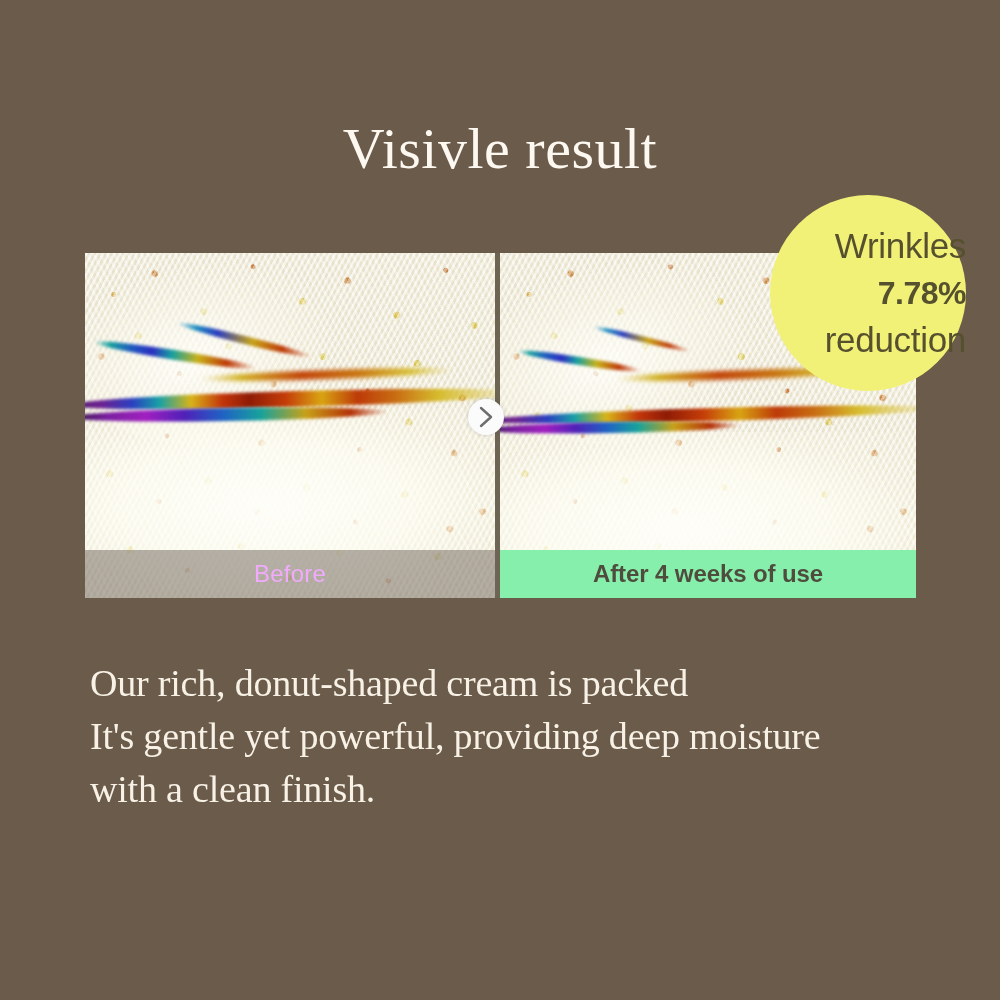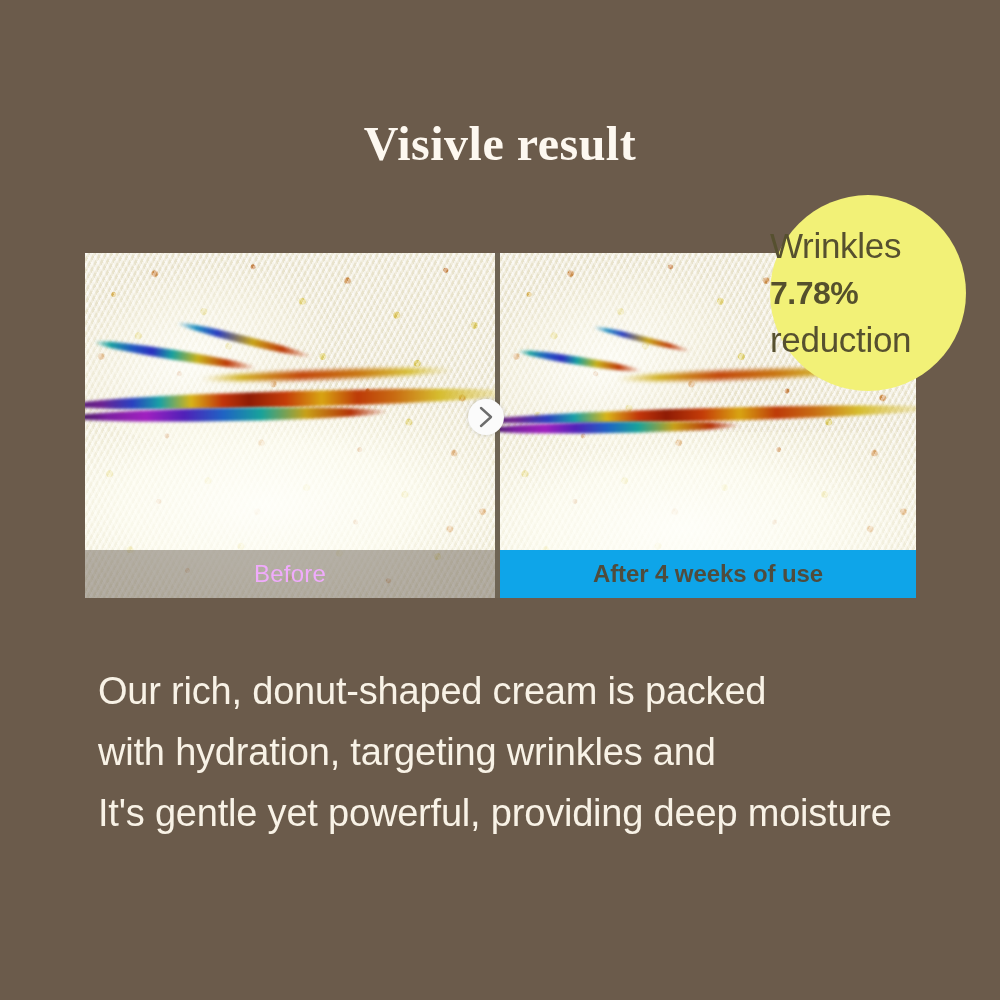--- a/index.html
+++ b/index.html
@@ -16,22 +16,22 @@
   }
 
   
   .title {
     position: absolute;
     top: 120px;
     left: 0;
     width: 1000px;
     text-align: center;
     font-family: "Liberation Serif", serif;
-    font-weight: bold;
-    font-size: 48px;
+    font-weight: normal;
+    font-size: 58px;
     letter-spacing: 0.5px;
     color: #fdf8f0;
     line-height: 1;
   }
 
   
   .compare {
     position: absolute;
     left: 85px;
     top: 253px;
@@ -239,21 +239,21 @@
     box-sizing: border-box;
   }
   .caption-before {
     background: rgba(120,112,100,0.55);
     color: #f0abfc;
     font-size: 24px;
     font-weight: 400;
     letter-spacing: 0.2px;
   }
   .caption-after {
-    background: #0ea5e9;
+    background: #86efac;
     color: #4f4c3d;
     font-size: 24px;
     font-weight: bold;
     letter-spacing: -0.1px;
   }
 
   
   .arrow-knob {
     position: absolute;
     left: 383px;
@@ -275,21 +275,21 @@
     position: absolute;
     left: 770px;
     top: 195px;
     width: 196px;
     height: 196px;
     border-radius: 50%;
     background: #f2f177;
     z-index: 8;
     display: flex;
     flex-direction: column;
-    align-items: flex-start;
+    align-items: flex-end;
     justify-content: center;
     color: #56502f;
   }
   .badge-line {
     font-size: 35px;
     line-height: 44px;
     white-space: nowrap;
     font-weight: 400;
     letter-spacing: -0.3px;
   }
@@ -306,21 +306,21 @@
   .body-copy {
     position: absolute;
     left: 86px;
     top: 655px;
     width: 860px;
     color: #f8f2e6;
     font-size: 38px;
     line-height: 49px;
     letter-spacing: -0.2px;
   }
-  .body-copy p { margin: 12px; }
+  .body-copy p { margin: 4px; font-family: Liberation Serif, serif; }
 </style>
 </head>
 <body>
 
 <div class="title">Visivle result</div>
 
 <div class="compare">
 
   <div class="panel panel-before">
     <div class="skin">
@@ -361,15 +361,15 @@
 </div>
 
 <div class="badge">
   <div class="badge-line">Wrinkles</div>
   <div class="badge-value">7.78%</div>
   <div class="badge-line badge-sub">reduction</div>
 </div>
 
 <div class="body-copy">
   <p>Our rich, donut-shaped cream is packed</p>
-  <p>with hydration, targeting wrinkles and</p>
   <p>It's gentle yet powerful, providing deep moisture</p>
+  <p>with a clean finish.</p>
 </div>
 
 </body></html>

